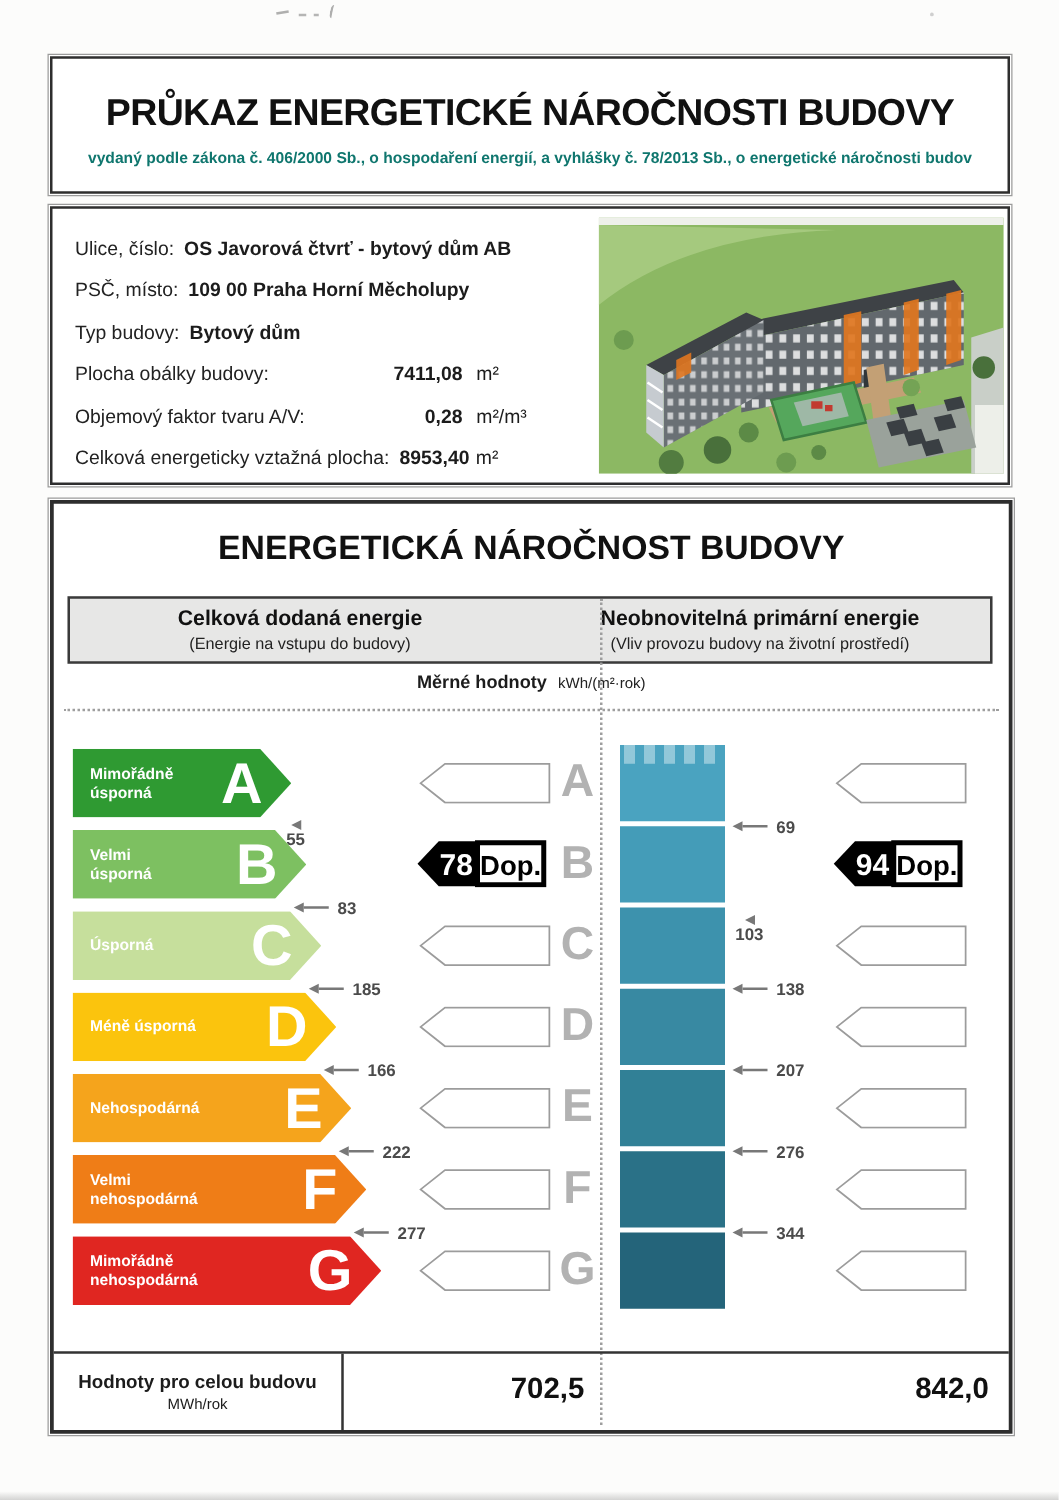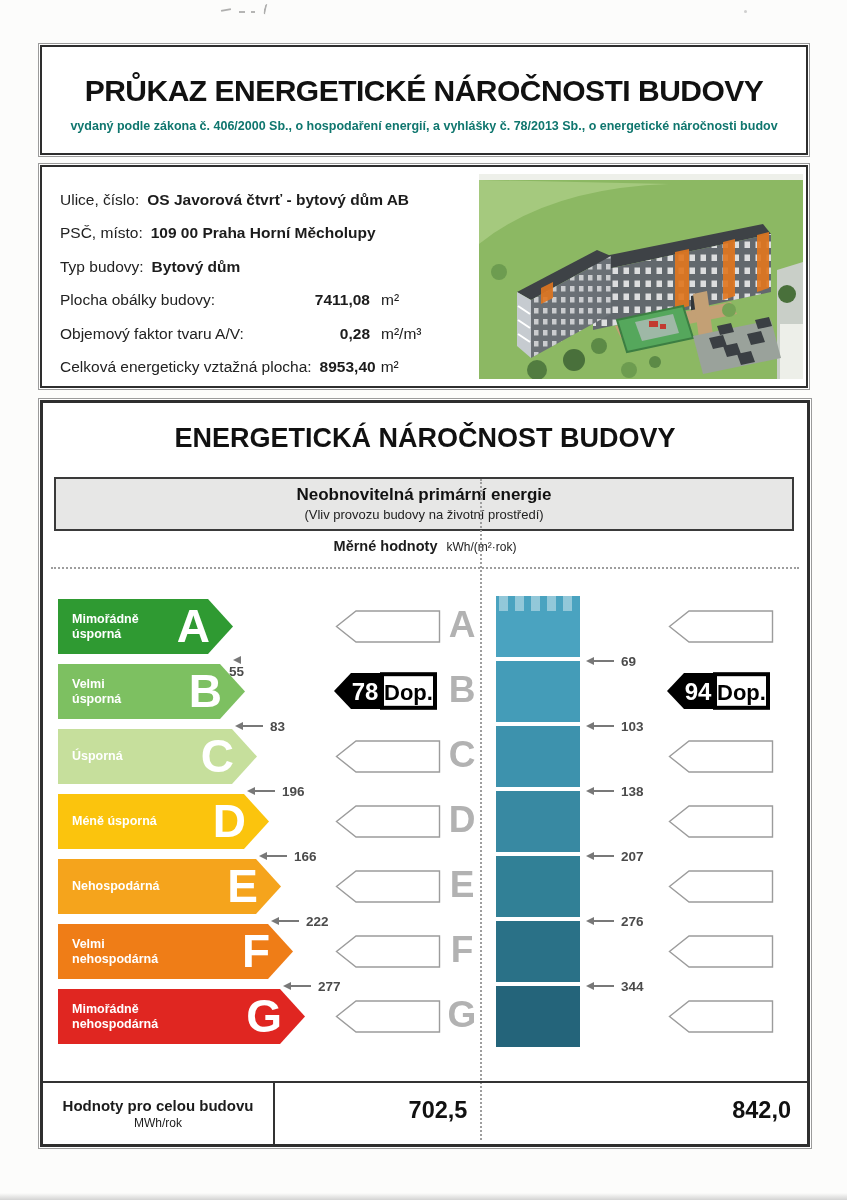--- a/index.html
+++ b/index.html
@@ -193,20 +193,24 @@
     <circle cx="20" cy="98 " r="8" fill="#6d9c50"></circle>
     <circle cx="176" cy="188" r="6" fill="#5c8a46"></circle>
   </svg>
 </section>
 
 <section class="framed" id="main-box">
   <h2 id="section-title">ENERGETICKÁ NÁROČNOST BUDOVY</h2>
 
   <div id="col-header-band">
     <div class="col-head">
+      <div class="col-head-title">Celková dodaná energie</div>
+      <div class="col-head-sub">(Energie na vstupu do budovy)</div>
+    </div>
+    <div class="col-head">
       <div class="col-head-title">Neobnovitelná primární energie</div>
       <div class="col-head-sub">(Vliv provozu budovy na životní prostředí)</div>
     </div>
   </div>
 
   <div id="unit-row">
     <span class="u1">Měrné hodnoty</span><span class="u2">kWh/(m²·rok)</span>
   </div>
 
   <div class="dotted-h"></div>
@@ -254,41 +258,41 @@
         <polygon points="49,1 18,1 1,19 18,37 49,37" fill="#000"></polygon>
         <rect x="49" y="2.2" width="53" height="33.6" fill="#fff" stroke="#000" stroke-width="4"></rect>
         <text x="32" y="28" fill="#fff" text-anchor="middle" style="font:bold 24px &quot;Liberation Sans&quot;,sans-serif;">94</text>
         <text x="75.5" y="28" fill="#000" text-anchor="middle" style="font:bold 22px &quot;Liberation Sans&quot;,sans-serif;">Dop.</text>
       </svg>
       <div class="thr" style="left: 192px; top: 318px;">
         <span class="thr-tri"></span>
         <span class="thr-line"></span>
         <span class="thr-num">83</span>
       </div>
-      <div class="thr" style="left: 543px; top: 318px;">
+      <div class="thr" style="left: 543px; top: 329px; flex-direction: column;">
         <span class="thr-tri"></span>
         <span class="thr-line"></span>
         <span class="thr-num">103</span>
       </div>
       <div class="cls-arrow" style="left: 15px; top: 326px; width: 199px; background: rgb(198, 223, 156);">
         <span class="cls-label">Úsporná</span>
         <span class="cls-letter">C</span>
       </div>
       <div class="gray-letter" style="top: 326px;">C</div>
       <svg width="106" height="33" class="outline-arrow" style="left: 292px; top: 337px;">
         <polygon points="21,1 104.5,1 104.5,32 21,32 1.5,16.5" fill="#ffffff" stroke="#9c9c9c" stroke-width="1.4"></polygon>
       </svg>
       <div class="teal-bar" style="top: 323px; background: rgb(61, 146, 173); height: 61px;"></div>
       <svg width="106" height="33" class="outline-arrow" style="left: 625px; top: 337px;">
         <polygon points="21,1 104.5,1 104.5,32 21,32 1.5,16.5" fill="#ffffff" stroke="#9c9c9c" stroke-width="1.4"></polygon>
       </svg>
       <div class="thr" style="left: 204px; top: 383px;">
         <span class="thr-tri"></span>
         <span class="thr-line"></span>
-        <span class="thr-num">196</span>
+        <span class="thr-num">185</span>
       </div>
       <div class="thr" style="left: 543px; top: 383px;">
         <span class="thr-tri"></span>
         <span class="thr-line"></span>
         <span class="thr-num">138</span>
       </div>
       <div class="cls-arrow" style="left: 15px; top: 391px; width: 211px; background: rgb(251, 196, 13);">
         <span class="cls-label">Méně úsporná</span>
         <span class="cls-letter">D</span>
       </div>

